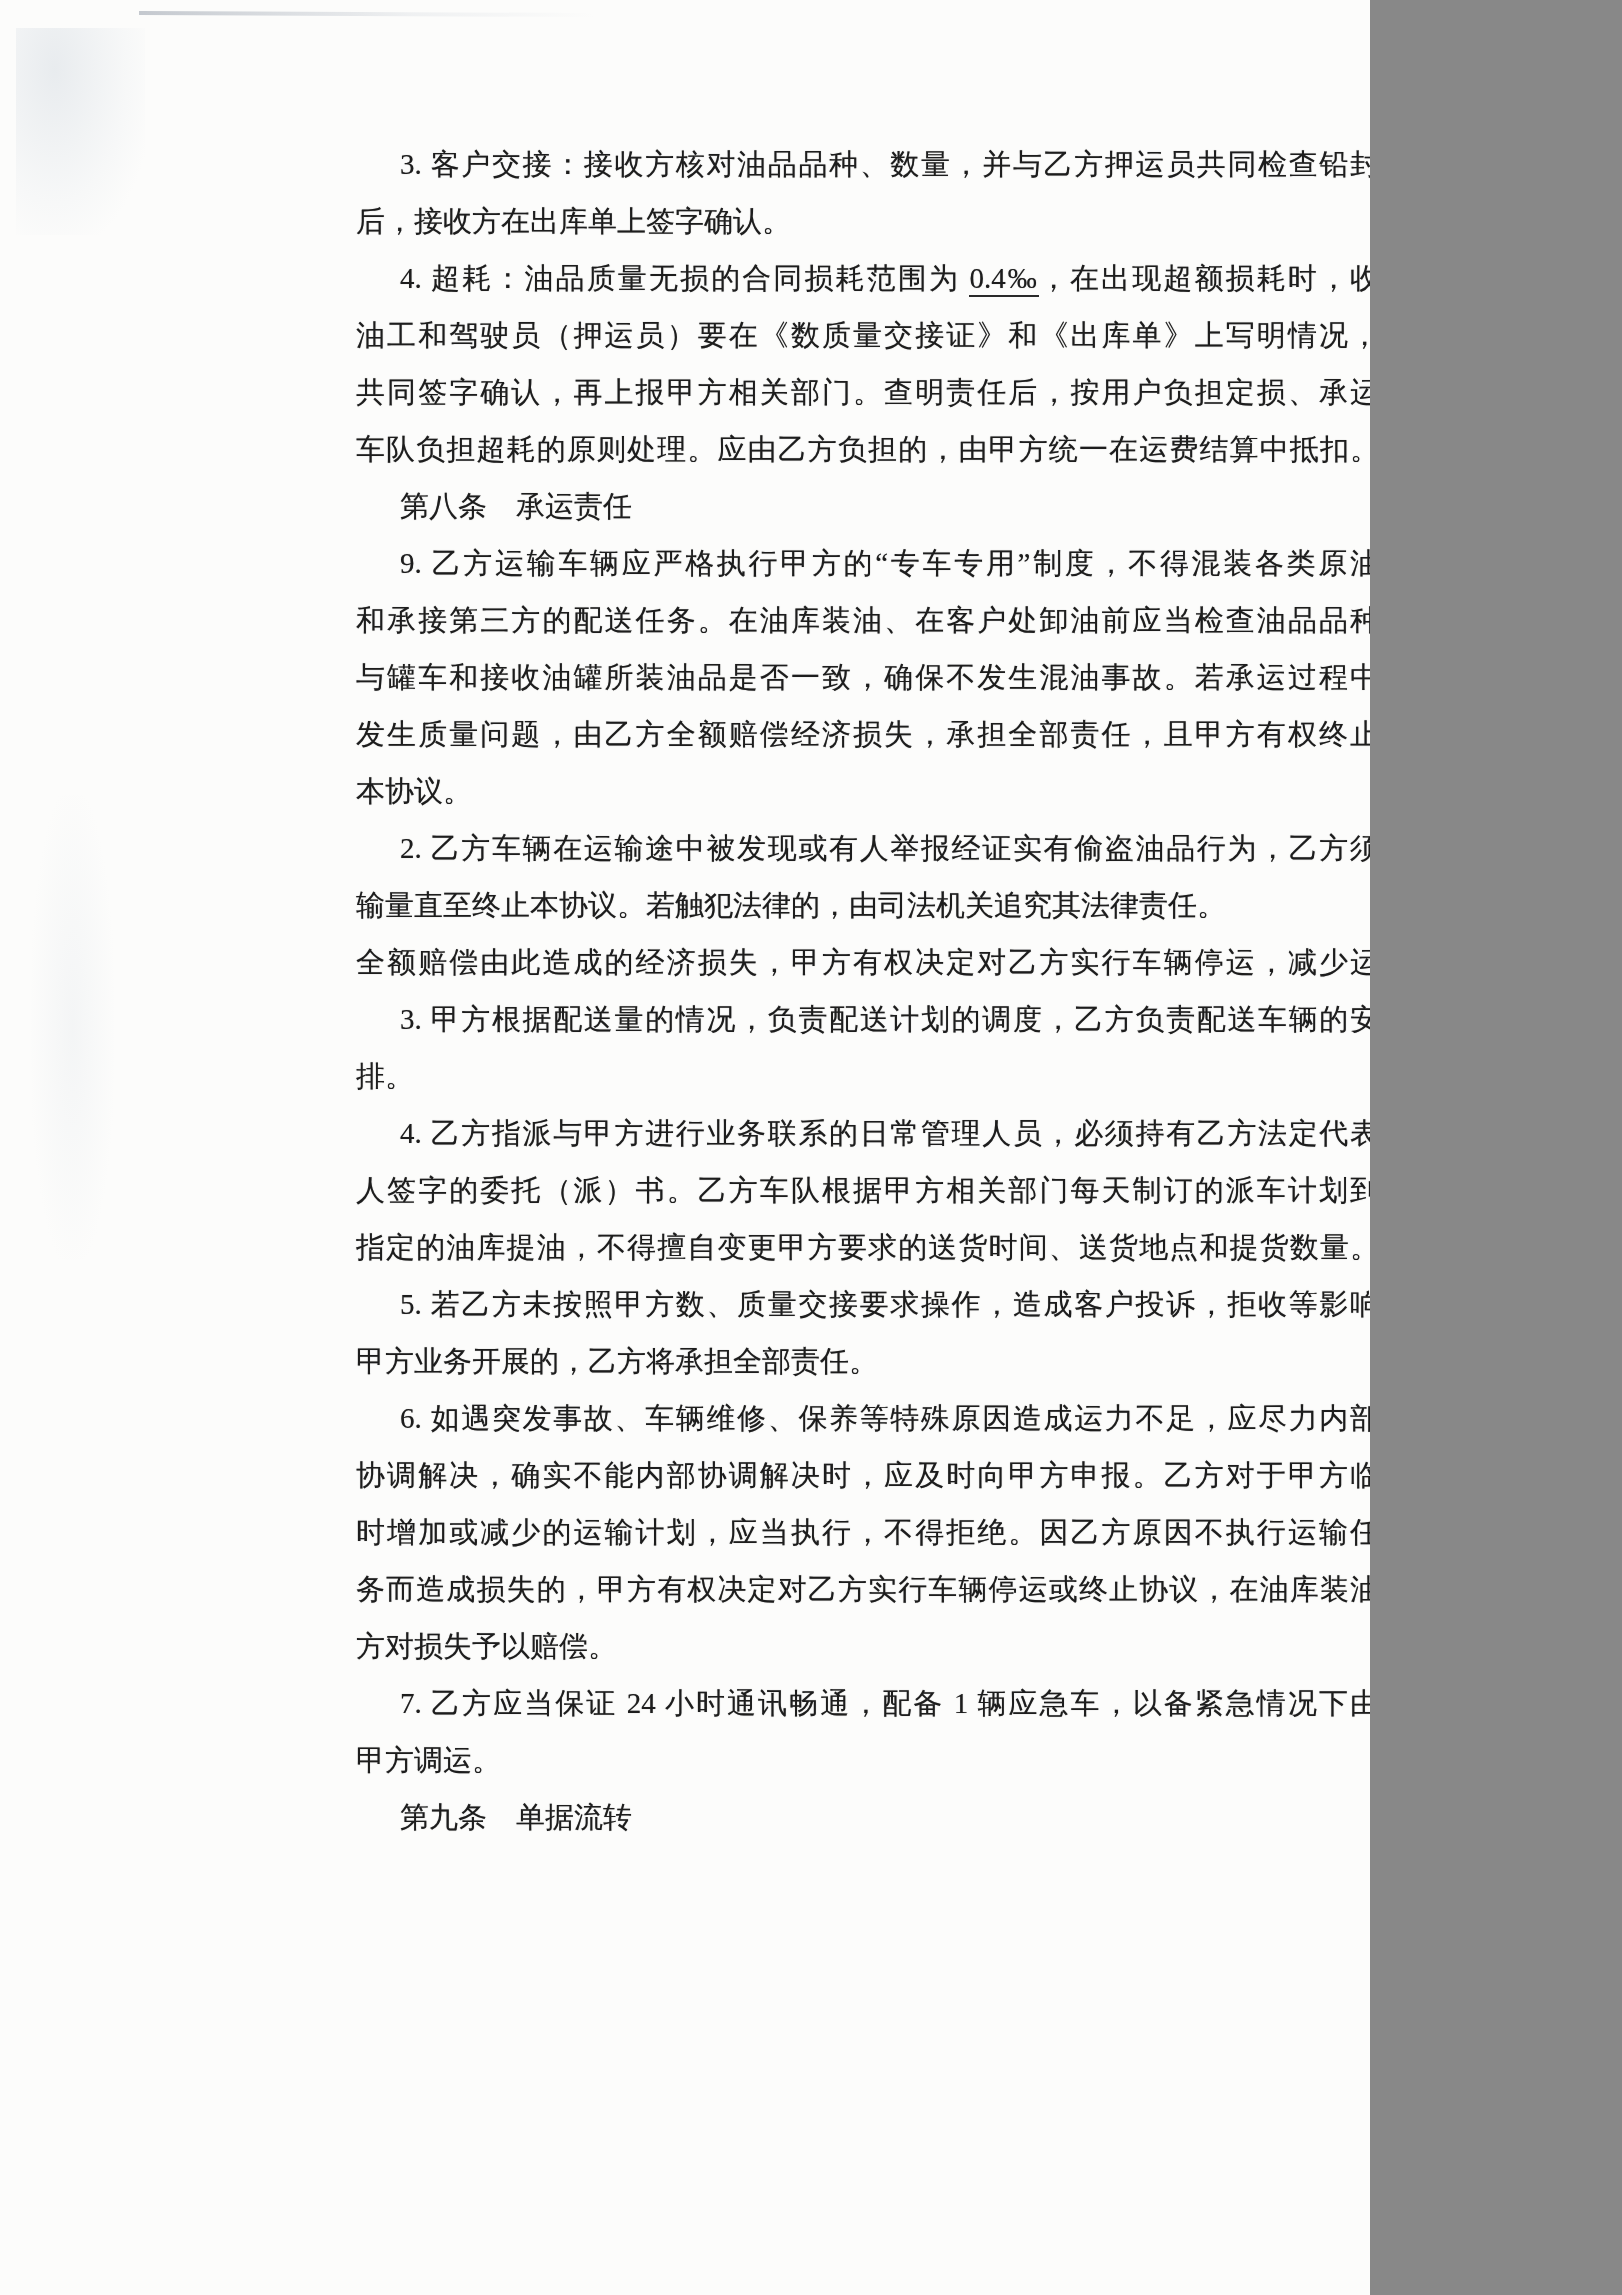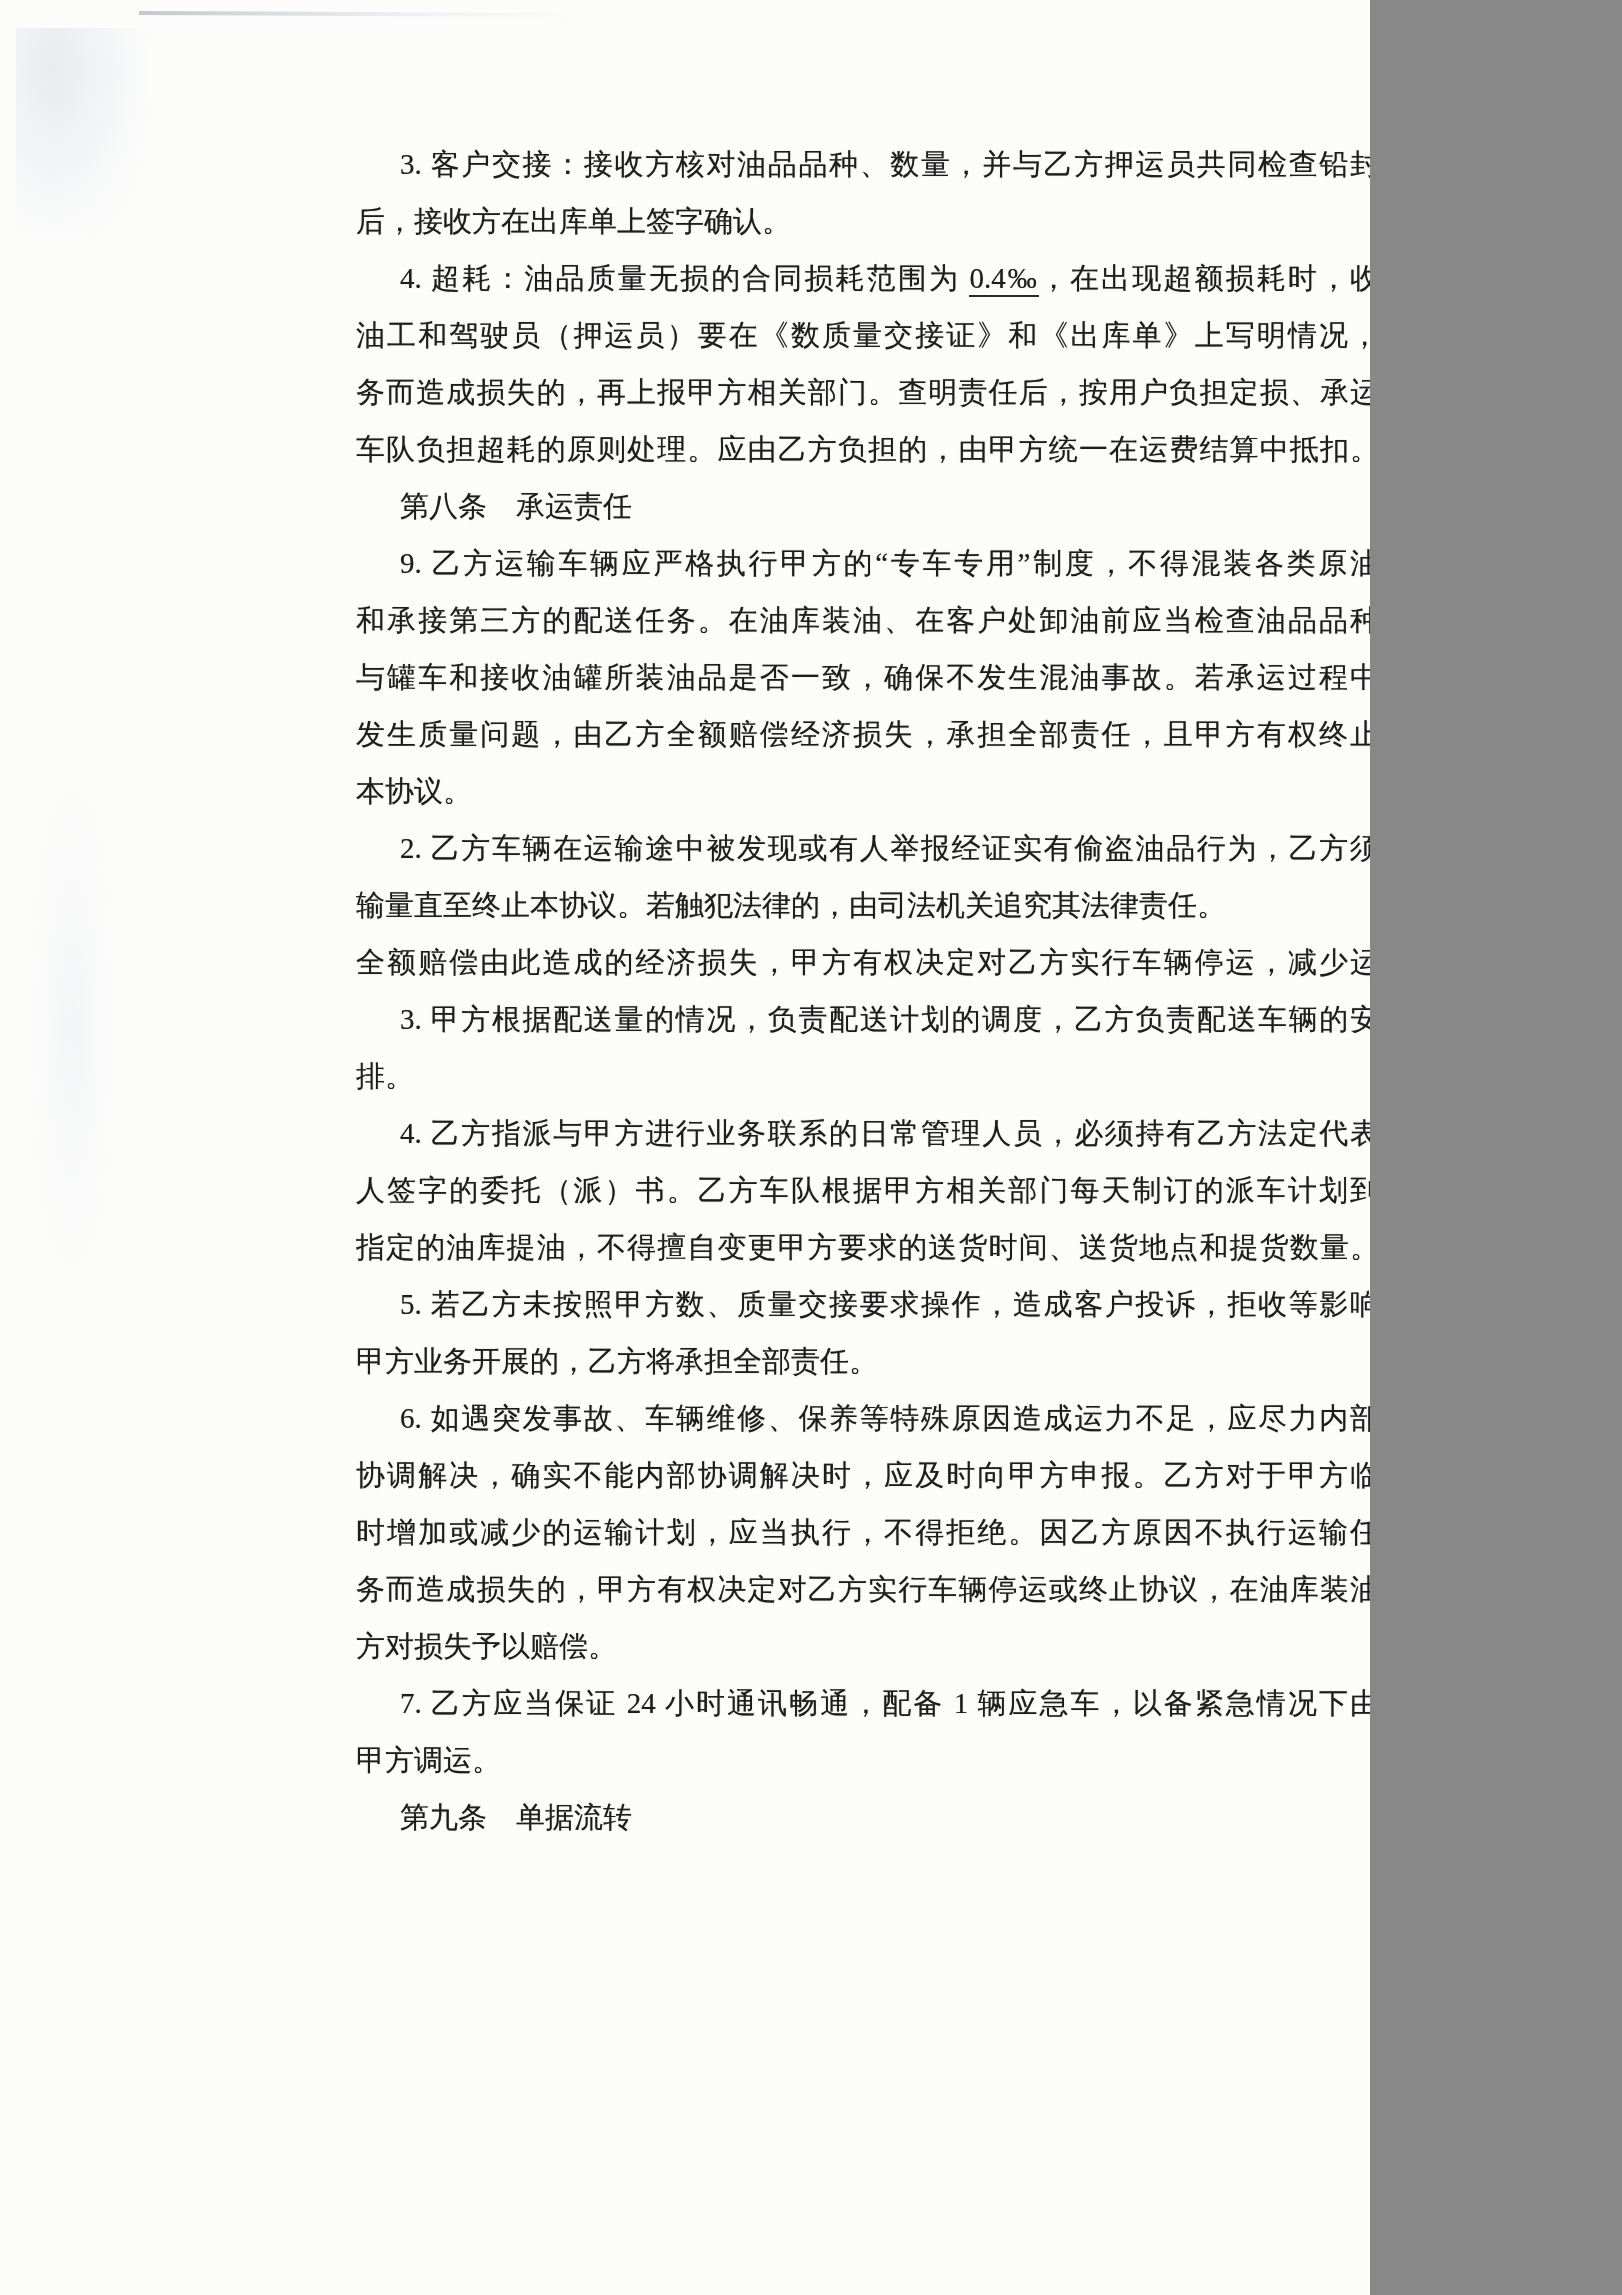--- a/index.html
+++ b/index.html
@@ -67,21 +67,21 @@
 
   <div class="artifact-line"></div>
   <div class="artifact-blotch"></div>
   <div class="artifact-blotch2"></div>
 
   <div class="text-block">
       <div class="line indent full"><span>3. 客户交接：接收方核对油品品种、数量，并与乙方押运员共同检查铅封</span></div>
       <div class="line"><span>后，接收方在出库单上签字确认。</span></div>
       <div class="line indent full"><span>4. 超耗：油品质量无损的合同损耗范围为 </span><span class="u">0.4‰</span><span>，在出现超额损耗时，收</span></div>
       <div class="line full"><span>油工和驾驶员（押运员）要在《数质量交接证》和《出库单》上写明情况，</span></div>
-      <div class="line full"><span>务而造成损失的，再上报甲方相关部门。查明责任后，按用户负担定损、承运</span></div>
+      <div class="line full"><span>共同签字确认，再上报甲方相关部门。查明责任后，按用户负担定损、承运</span></div>
       <div class="line full"><span>车队负担超耗的原则处理。应由乙方负担的，由甲方统一在运费结算中抵扣。</span></div>
       <div class="line indent heading"><span>第八条　承运责任</span></div>
       <div class="line indent full"><span>9. 乙方运输车辆应严格执行甲方的“专车专用”制度，不得混装各类原油</span></div>
       <div class="line full"><span>和承接第三方的配送任务。在油库装油、在客户处卸油前应当检查油品品种</span></div>
       <div class="line full"><span>与罐车和接收油罐所装油品是否一致，确保不发生混油事故。若承运过程中</span></div>
       <div class="line full"><span>发生质量问题，由乙方全额赔偿经济损失，承担全部责任，且甲方有权终止</span></div>
       <div class="line"><span>本协议。</span></div>
       <div class="line indent full"><span>2. 乙方车辆在运输途中被发现或有人举报经证实有偷盗油品行为，乙方须</span></div>
       <div class="line"><span>输量直至终止本协议。若触犯法律的，由司法机关追究其法律责任。</span></div>
       <div class="line full"><span>全额赔偿由此造成的经济损失，甲方有权决定对乙方实行车辆停运，减少运</span></div>

